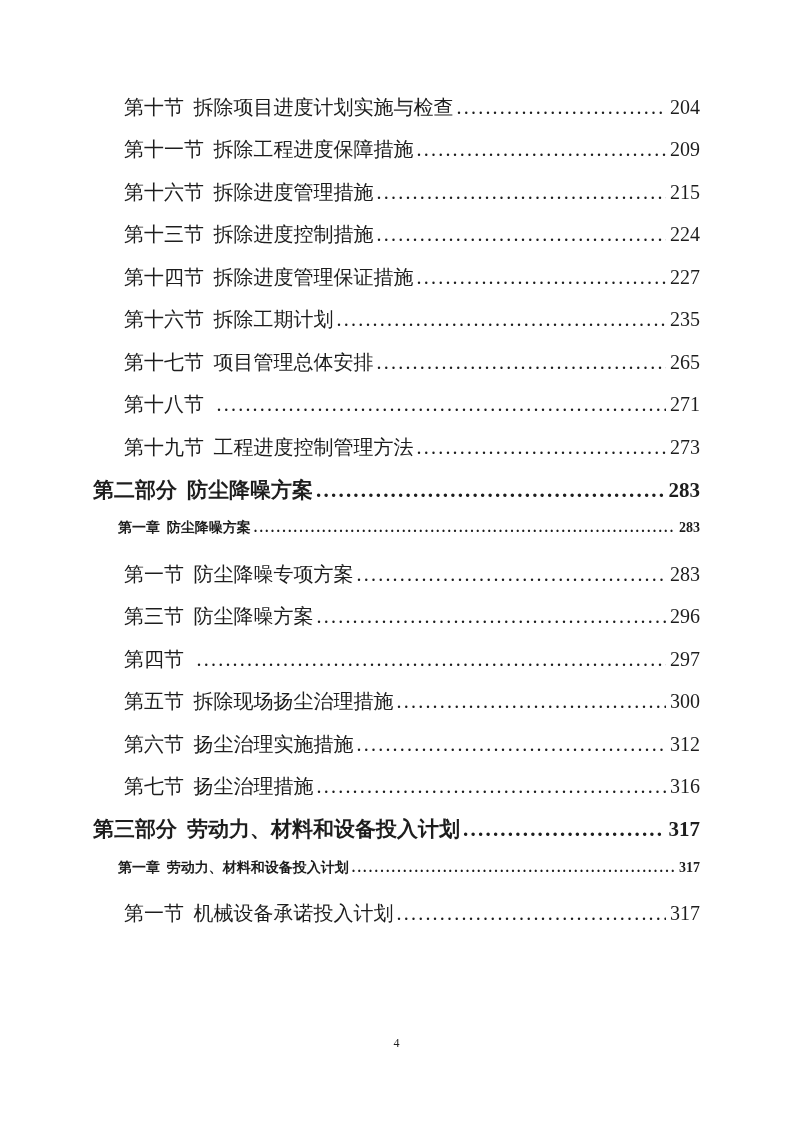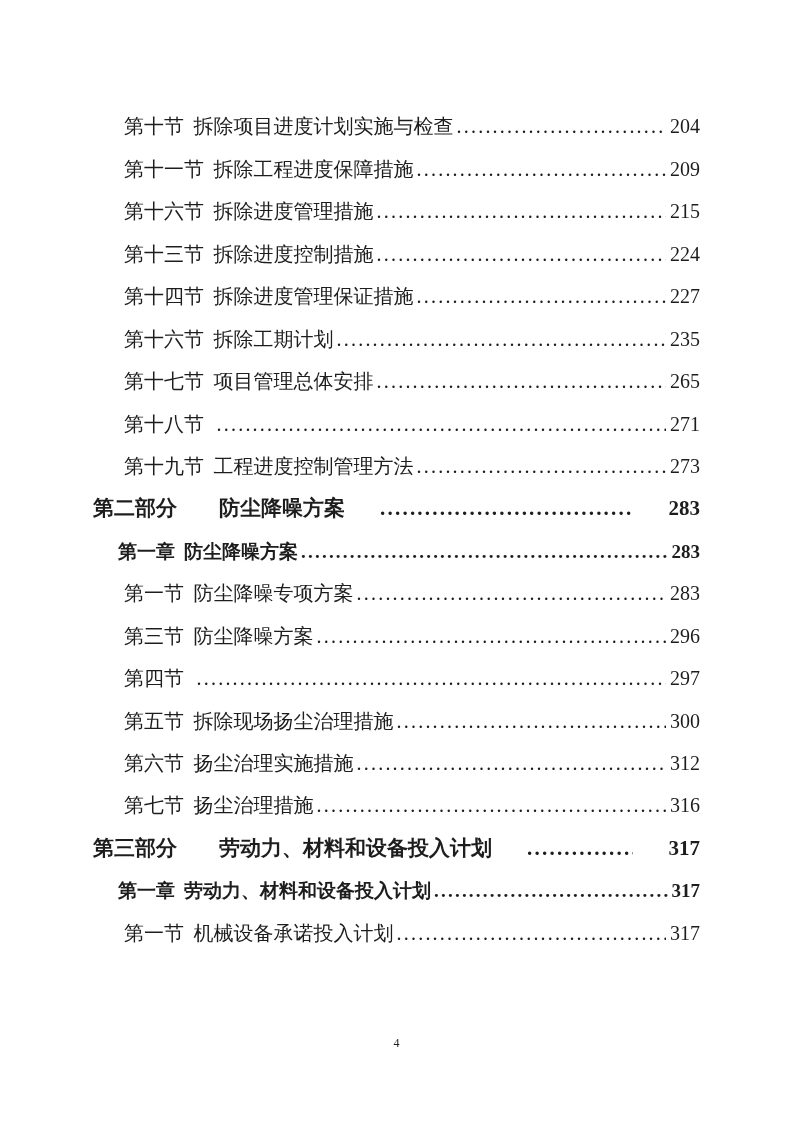--- a/index.html
+++ b/index.html
@@ -13,29 +13,29 @@
     overflow: hidden;
   }
   .toc {
     position: absolute;
     top: 96px;
     left: 0;
     right: 0;
   }
   .toc-row {
     display: flex;
-    align-items: flex-end;
+    align-items: flex-start;
     height: 42.45px;
     padding-right: 93px;
     box-sizing: border-box;
     line-height: 1.15;
   }
   .toc-row.level-3 { margin-left: 124px; font-size: 20px; font-weight: 400; }
-  .toc-row.level-2 { margin-left: 118px; font-size: 19px; font-weight: 700; }
-  .toc-row.level-1 { margin-left: 93px;  font-size: 21px;   font-weight: 700; gap: 32px; }
+  .toc-row.level-2 { margin-left: 118px; font-size: 14px; font-weight: 700; }
+  .toc-row.level-1 { margin-left: 93px;  font-size: 21px;   font-weight: 700; }
   .toc-label { white-space: nowrap; margin-right: 0.48em; }
   .toc-title { white-space: nowrap; }
   .leader {
     flex: 1 1 auto;
     overflow: hidden;
     white-space: nowrap;
     min-width: 12px;
     margin: 0 2px 0 3px;
   }
   .leader::after {

